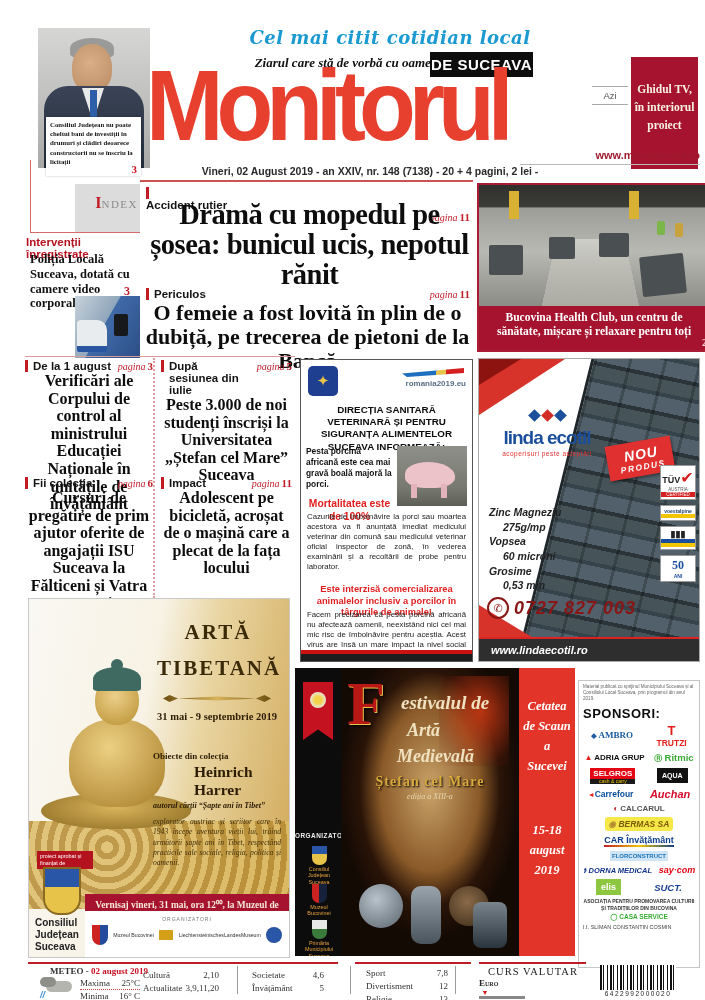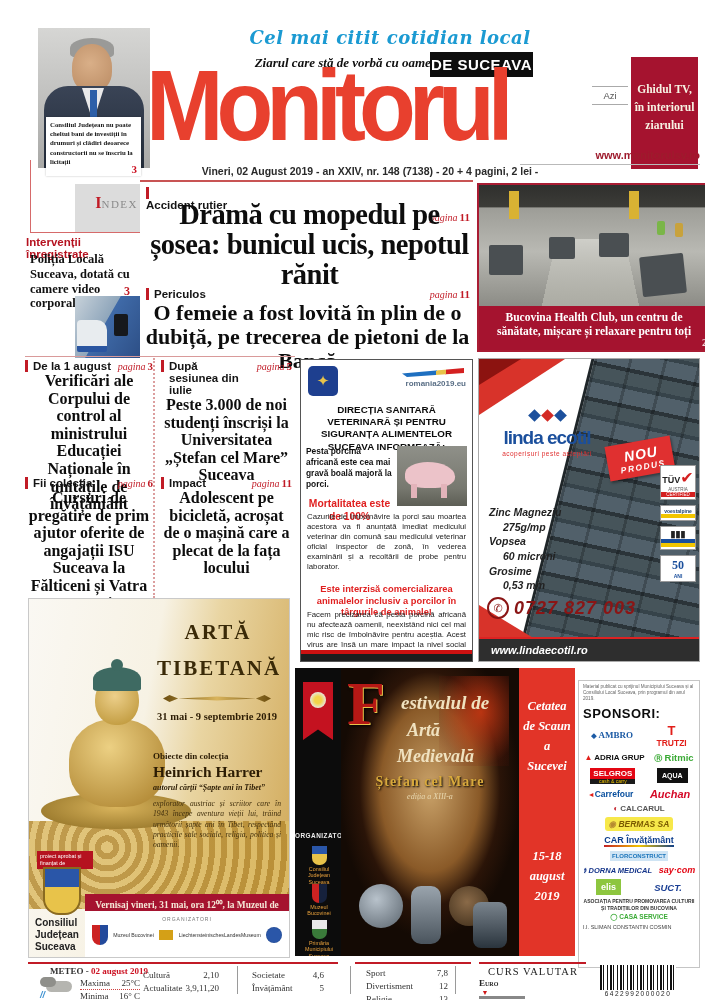--- a/index.html
+++ b/index.html
@@ -144,21 +144,21 @@
   .b-body{position:absolute;left:40px;bottom:150px;width:96px;height:88px;background:radial-gradient(circle at 42% 32%,#ecd083,#a87d28);border-radius:46% 46% 42% 42%;}
   .b-head{position:absolute;left:66px;bottom:232px;width:44px;height:50px;background:radial-gradient(circle at 45% 42%,#eccf8a,#b8902f);border-radius:50% 50% 46% 46%;}
   .b-hair{position:absolute;left:64px;bottom:266px;width:48px;height:24px;background:#3e6a62;border-radius:50% 50% 10% 10%;}
   .b-knot{position:absolute;left:82px;bottom:286px;width:12px;height:12px;background:#3e6a62;border-radius:50%;}
   .t-title{position:absolute;right:10px;top:16px;width:122px;text-align:center;color:#3a2a08;
            font:bold 21px/1.7 "Liberation Serif",serif;letter-spacing:2px;}
   .t-vajra{position:absolute;right:18px;top:96px;width:108px;height:7px;background:linear-gradient(90deg,#6d4f10,#d9b45c,#6d4f10);clip-path:polygon(0 50%,6% 0,14% 50%,50% 20%,86% 50%,94% 0,100% 50%,94% 100%,86% 50%,50% 80%,14% 50%,6% 100%);}
   .t-dates{position:absolute;right:4px;top:112px;width:136px;text-align:center;color:#2c1c04;font:bold 10.5px "Liberation Serif",serif;}
   .t-col{position:absolute;right:8px;top:152px;width:128px;color:#2c1c04;}
   .t-coll{font:bold 9px "Liberation Serif",serif;}
-  .t-name{font:bold 15.5px "Liberation Serif",serif;margin-top:2px;}
+  .t-name{font:bold 15.5px "Liberation Serif",serif;margin-top:2px;margin-left:41px;}
   .t-author{font:bold italic 8px "Liberation Serif",serif;margin-top:2px;}
   .t-bio{font:italic 7.6px/1.35 "Liberation Serif",serif;margin-top:7px;text-align:justify;color:#42300e;}
   .t-banner{position:absolute;left:56px;right:0;top:295px;background:#a5132f;color:#f5e9d8;
             font:bold 9.4px "Liberation Serif",serif;text-align:center;padding:4px 4px;}
   .t-orgstrip{position:absolute;left:56px;right:0;top:312px;height:48px;background:#fff;}
   .t-orglabel{position:absolute;left:0;right:0;top:5px;text-align:center;font-size:5px;color:#777;letter-spacing:1px;}
   .t-orgrow{position:absolute;left:4px;right:4px;top:14px;display:flex;align-items:center;justify-content:space-around;}
   .t-crest{width:16px;height:20px;background:linear-gradient(90deg,#c22 50%,#234a9c 50%);border-radius:0 0 8px 8px;flex:none;}
   .t-orgname{font-size:5.2px;color:#333;}
   .t-lm{width:14px;height:10px;background:#d4a017;flex:none;}
@@ -190,21 +190,21 @@
   .fest-sub{position:absolute;left:0;width:100%;top:106px;text-align:center;color:#d8a93c;
             font:bold 14px "Liberation Serif",serif;letter-spacing:1px;text-shadow:1px 1px 2px #000;}
   .fest-ed{position:absolute;left:0;width:100%;top:124px;text-align:center;color:#e8d8b0;font:italic 8px "Liberation Serif",serif;}
   .knight{position:absolute;border-radius:50%;}
   .k1{left:18px;bottom:28px;width:44px;height:44px;background:radial-gradient(circle at 40% 35%,#b8c2cb,#5a646d);}
   .k2{left:70px;bottom:12px;width:30px;height:58px;border-radius:10px;background:linear-gradient(180deg,#9aa4ad,#4a545d);}
   .k3{left:108px;bottom:30px;width:40px;height:40px;background:radial-gradient(circle at 45% 40%,#8a6a48,#3a2a18);}
   .k4{left:132px;bottom:8px;width:34px;height:46px;border-radius:8px;background:linear-gradient(180deg,#7a848d,#2a343d);}
   .fest-red{position:absolute;left:224px;top:0;width:56px;height:100%;background:#e23428;color:#fff;text-align:center;}
   .fest-loc{position:absolute;left:4px;right:4px;top:28px;font:bold italic 12.5px/1.6 "Liberation Serif",serif;}
-  .fest-dates{position:absolute;left:4px;right:4px;top:152px;font:bold italic 12.5px/1.6 "Liberation Serif",serif;margin-top:26px;}
+  .fest-dates{position:absolute;left:4px;right:4px;top:152px;font:bold italic 12.5px/1.6 "Liberation Serif",serif;}
 
   
   .spons{left:578px;top:668px;width:122px;height:288px;background:#fff;border:1px solid #c5c5c5;box-sizing:border-box;margin-top:12px;}
   .sp-note{font-size:4.6px;color:#666;padding:3px 4px 0;line-height:1.35;}
   .sp-head{font:bold 13px "Liberation Sans",sans-serif;padding:3px 4px 2px;color:#0c0c0c;letter-spacing:.5px;}
   .sp-grid{display:flex;flex-wrap:wrap;justify-content:space-around;align-items:center;row-gap:4px;column-gap:3px;padding:0 2px;}
   .chip{text-align:center;line-height:1.1;}
   .sp-ambro{color:#1d5ba5;font:bold 9px "Liberation Serif",serif;}
   .sp-ambro::before{content:"◆ ";color:#1d5ba5;font-size:7px;}
   .sp-trutzi{color:#e21f1a;font:bold 8.5px "Liberation Sans",sans-serif;}
@@ -280,21 +280,21 @@
 
   <div class="abs tagline-script">Cel mai citit cotidian local</div>
   <div class="abs tagline-serif">Ziarul care stă de vorbă cu oamenii</div>
   <div class="abs region-box">DE SUCEAVA</div>
   <div class="abs masthead">Monitorul</div>
 
   <div class="abs azi">Azi</div>
   <div class="abs tvguide">
     <div>Ghidul TV,</div>
     <div>în interiorul</div>
-    <div>ziarului</div>
+    <div>proiect</div>
   </div>
   <div class="abs hdr-web">www.monitorulsv.ro</div>
   <div class="abs hdr-phone">Telefon/Fax: 0230-522993</div>
   <div class="abs dateline">Vineri, 02 August 2019 - an XXIV, nr. 148 (7138) - 20 + 4 pagini, 2 lei -</div>
   <div class="abs rule-top"></div>
 
   <div class="abs index-bg"></div>
   <div class="abs index-label">
     <span class="ini">I</span><span class="rest">NDEX</span>
   </div>

